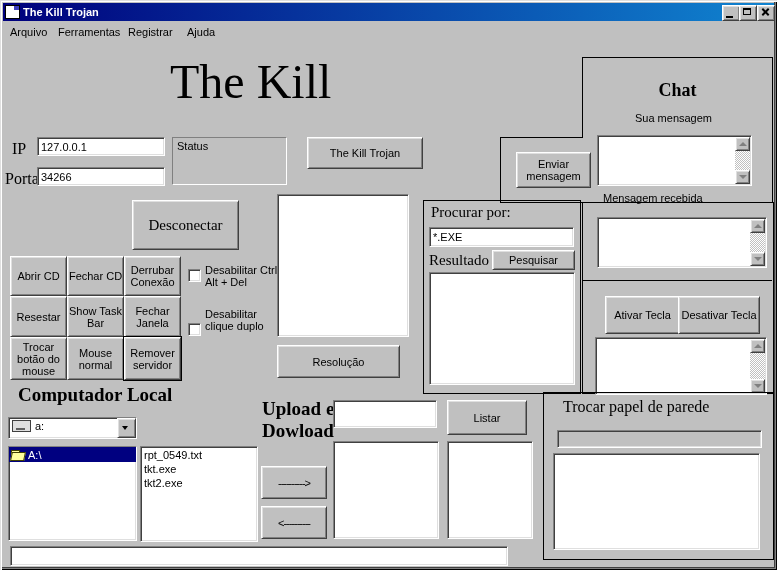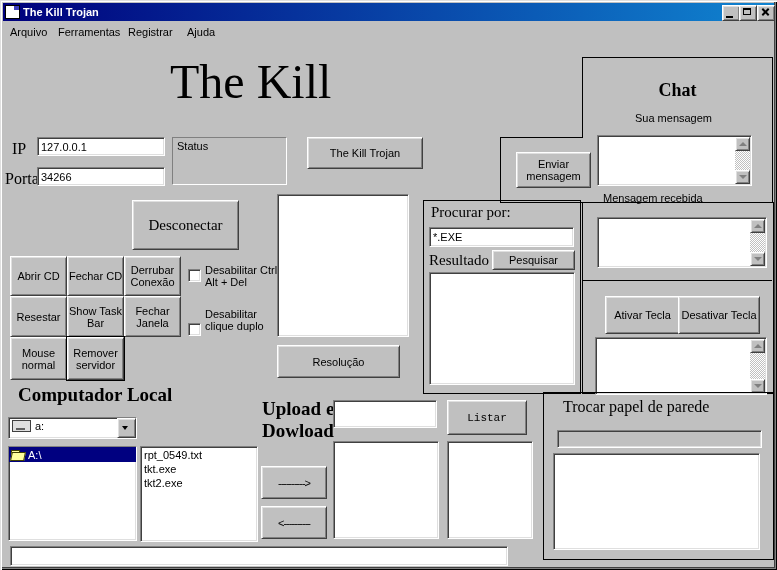--- a/index.html
+++ b/index.html
@@ -129,20 +129,21 @@
 
   <div class="abs raised btn serif" style="left:132px; top:200px; width:105px; height:48px; font-size:15px;">Desconectar</div>
 
   <div class="abs" style="left:10px; top:256px; width:205px; height:124px; display:grid; grid-template-columns:57px 57px 57px; grid-template-rows:40px 41px 43px;">
     <div class="raised btn">Abrir CD</div>
     <div class="raised btn">Fechar CD</div>
     <div class="raised btn">Derrubar Conexão</div>
     <div class="raised btn">Resestar</div>
     <div class="raised btn">Show Task Bar</div>
     <div class="raised btn">Fechar Janela</div>
+    <div class="raised btn">Trocar botão do mouse</div>
     <div class="raised btn">Mouse normal</div>
     <div class="raised btn default-btn">Remover servidor</div>
   </div>
 
   <span class="cb" style="left:188px; top:269px;"></span>
   <div class="abs" style="left:205px; top:264px; width:82px; line-height:12px;">Desabilitar Ctrl + Alt + Del</div>
   <span class="cb" style="left:188px; top:323px;"></span>
   <div class="abs" style="left:205px; top:308px; width:62px; line-height:12px;">Desabilitar clique duplo</div>
 
   <div class="abs sunken listbox" style="left:277px; top:194px; width:130px; height:141px;"></div>
@@ -231,21 +232,21 @@
     <div class="fileitem">rpt_0549.txt</div>
     <div class="fileitem">tkt.exe</div>
     <div class="fileitem">tkt2.exe</div>
   </div>
 
   <div class="abs serif" style="left:262px; top:398px; font-size:19px; font-weight:bold; line-height:22px;">
     <div>Upload e</div>
     <div>Dowload</div>
   </div>
   <input class="field" style="left: 333px; top: 400px; width: 104px; height: 28px;">
-  <div class="abs raised btn" style="left:447px; top:400px; width:78px; height:33px;font-family:Liberation Mono, monospace;">Listar</div>
+  <div class="abs raised btn" style="left:447px; top:400px; width:78px; height:33px;">Listar</div>
   <div class="abs raised btn" style="left:261px; top:466px; width:64px; height:31px; letter-spacing:-1px;">----------&gt;</div>
   <div class="abs raised btn" style="left:261px; top:506px; width:64px; height:31px; letter-spacing:-1px;">&lt;----------</div>
   <div class="abs sunken listbox" style="left:333px; top:441px; width:104px; height:96px;"></div>
   <div class="abs sunken listbox" style="left:447px; top:441px; width:84px; height:96px;"></div>
 
   <input class="field" style="left: 10px; top: 546px; width: 498px; height: 20px;">
 
 </div>
 
 </body></html>

